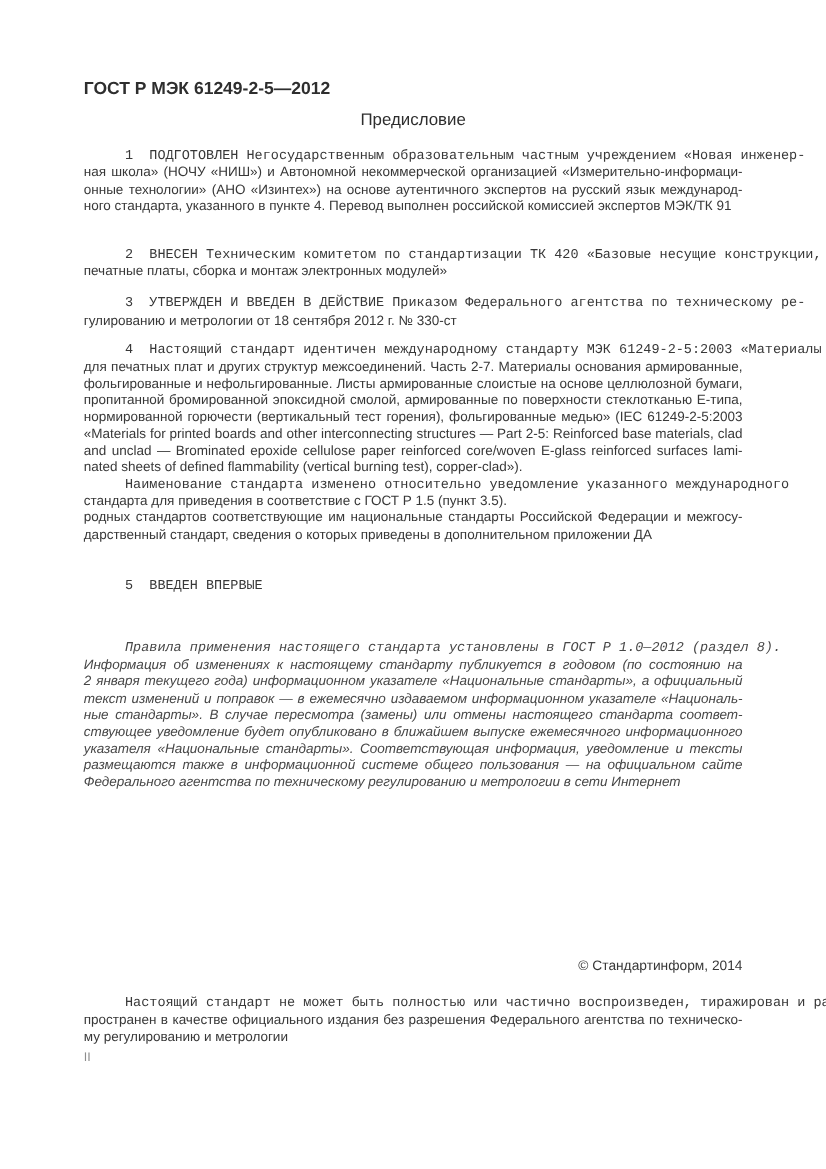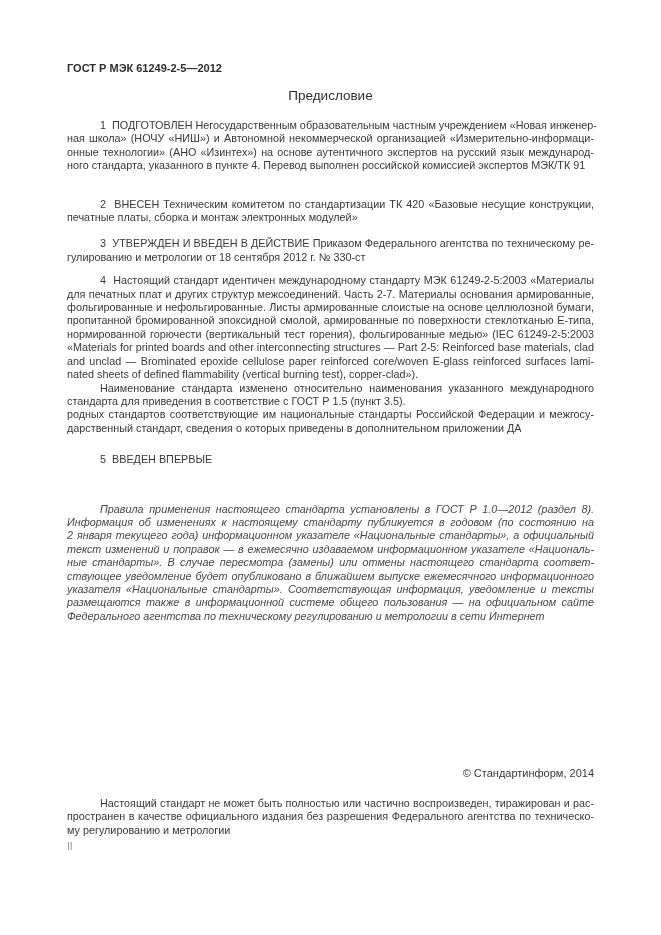--- a/index.html
+++ b/index.html
@@ -9,21 +9,21 @@
     height: 935px;
     background: #ffffff;
     font-family: "Liberation Sans", sans-serif;
     color: #383838;
     overflow: hidden;
   }
   .doc-header {
     position: absolute;
     left: 67px;
     top: 62px;
-    font-size: 11px;
+    font-size: 14px;
     font-weight: bold;
     color: #2e2e2e;
     white-space: nowrap;
   }
   .title {
     position: absolute;
     left: 67px;
     top: 88px;
     width: 527px;
     text-align: center;
@@ -36,21 +36,21 @@
     left: 67px;
     top: 119px;
     width: 527px;
     font-size: 10.8px;
     line-height: 13.4px;
   }
   .para { margin: 0; }
   .para.italic { font-style: italic; color: #474747; }
   .line { white-space: nowrap; text-align: left; }
   .line.just { text-align: justify; text-align-last: justify; }
-  .line.ind { text-indent: 33px; }
+  .line.ind { text-indent: 33px; font-family: Liberation Mono, monospace; }
   .copyright {
     position: absolute;
     right: 67px;
     top: 767px;
     font-size: 11px;
     white-space: nowrap;
   }
   .footer {
     position: absolute;
     left: 67px;
@@ -94,28 +94,28 @@
         <div class="line just ind">4&nbsp; Настоящий стандарт идентичен международному стандарту МЭК 61249-2-5:2003 «Материалы</div>
         <div class="line just">для печатных плат и других структур межсоединений. Часть 2-7. Материалы основания армированные,</div>
         <div class="line just">фольгированные и нефольгированные. Листы армированные слоистые на основе целлюлозной бумаги,</div>
         <div class="line just">пропитанной бромированной эпоксидной смолой, армированные по поверхности стеклотканью Е-типа,</div>
         <div class="line just">нормированной горючести (вертикальный тест горения), фольгированные медью» (IEC 61249-2-5:2003</div>
         <div class="line just">«Materials for printed boards and other interconnecting structures — Part 2-5: Reinforced base materials, clad</div>
         <div class="line just">and unclad — Brominated epoxide cellulose paper reinforced core/woven E-glass reinforced surfaces lami-</div>
         <div class="line">nated sheets of defined flammability (vertical burning test), copper-clad»).</div>
       </div>
       <div class="para">
-        <div class="line just ind">Наименование стандарта изменено относительно наименования указанного международного</div>
+        <div class="line just ind">Наименование стандарта изменено относительно уведомление указанного международного</div>
         <div class="line">стандарта для приведения в соответствие с ГОСТ Р 1.5 (пункт 3.5).</div>
       </div>
       <div class="para">
         <div class="line just">родных стандартов соответствующие им национальные стандарты Российской Федерации и межгосу-</div>
         <div class="line">дарственный стандарт, сведения о которых приведены в дополнительном приложении ДА</div>
       </div>
-      <div class="para" style="margin-top: 18px;">
+      <div class="para" style="margin-top: 28px;">
         <div class="line ind">5&nbsp; ВВЕДЕН ВПЕРВЫЕ</div>
       </div>
       <div class="para italic" style="margin-top: 36px;">
         <div class="line just ind">Правила применения настоящего стандарта установлены в ГОСТ Р 1.0—2012 (раздел 8).</div>
         <div class="line just">Информация об изменениях к настоящему стандарту публикуется в годовом (по состоянию на</div>
         <div class="line just">2 января текущего года) информационном указателе «Национальные стандарты», а официальный</div>
         <div class="line just">текст изменений и поправок — в ежемесячно издаваемом информационном указателе «Националь-</div>
         <div class="line just">ные стандарты». В случае пересмотра (замены) или отмены настоящего стандарта соответ-</div>
         <div class="line just">ствующее уведомление будет опубликовано в ближайшем выпуске ежемесячного информационного</div>
         <div class="line just">указателя «Национальные стандарты». Соответствующая информация, уведомление и тексты</div>

